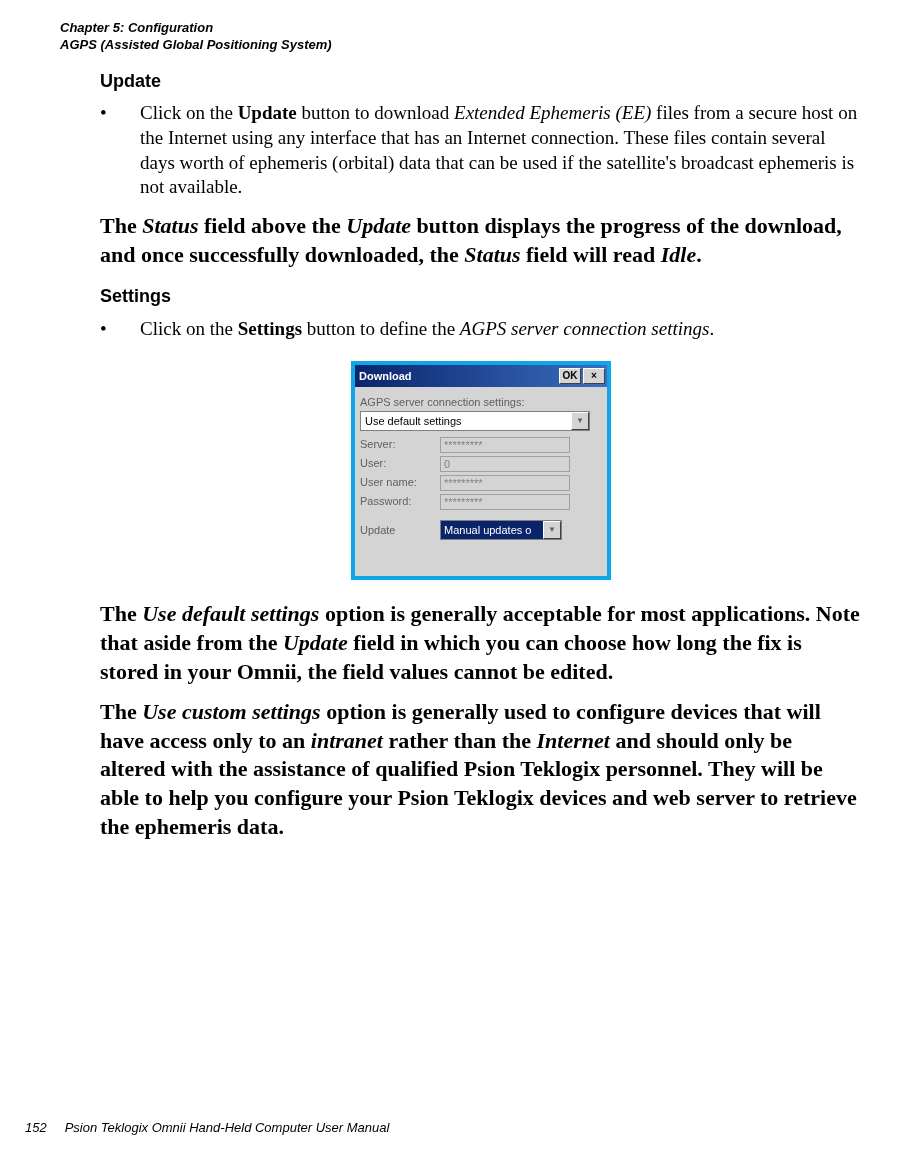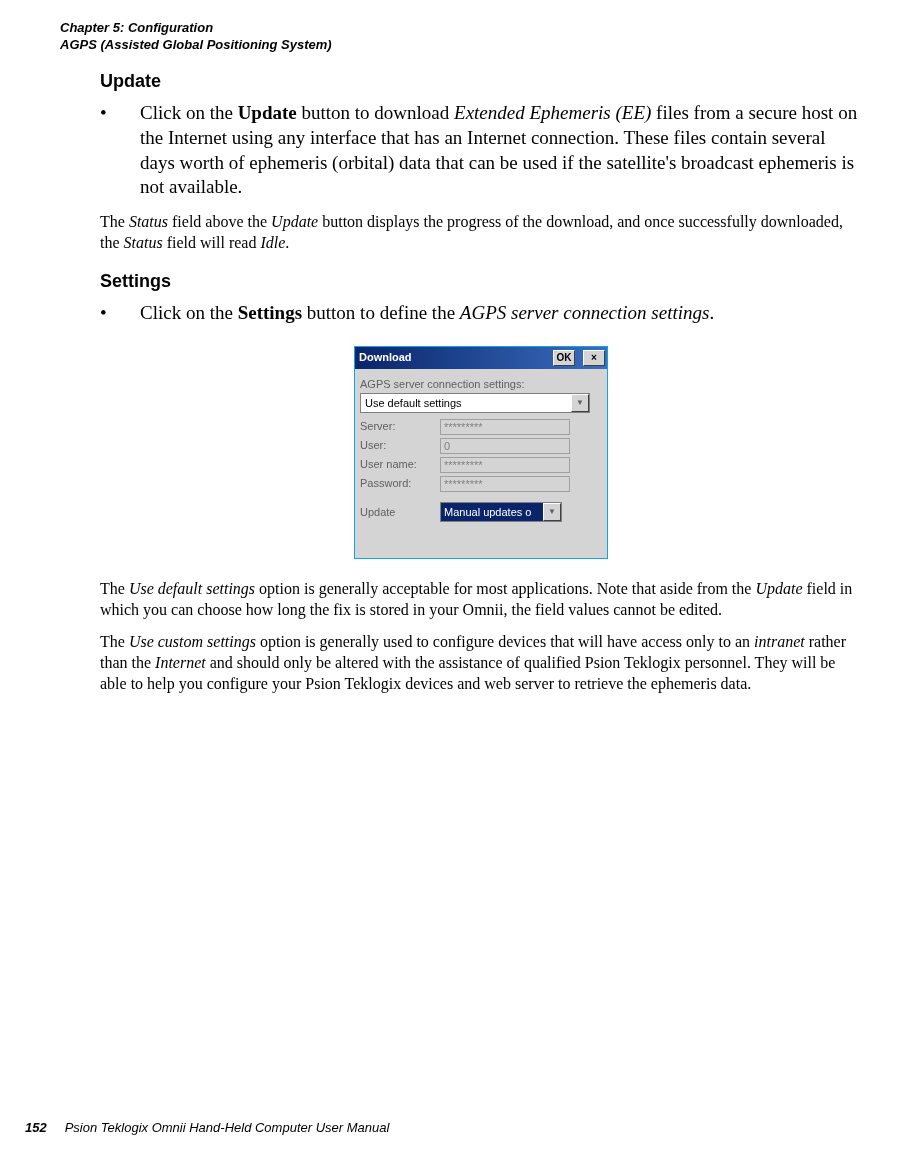--- a/index.html
+++ b/index.html
@@ -27,21 +27,22 @@
     }
     .section-heading {
       font-family: Verdana, Geneva, sans-serif;
       font-weight: bold;
       font-size: 18px;
       margin-bottom: 8px;
       margin-top: 16px;
     }
     .para {
       margin: 8px 0 12px 0;
-      font-size: 16px;
+      font-size: 22px;
+      font-weight: bold;
     }
     .bullet {
       display: flex;
       margin: 8px 0 12px 0;
     }
     .bullet-marker {
       width: 40px;
       flex-shrink: 0;
       font-size: 19px;
     }
@@ -54,21 +55,21 @@
     }
     .italic {
       font-style: italic;
     }
     .screenshot-container {
       text-align: center;
       margin: 20px 0;
     }
     .dialog {
       display: inline-block;
-      border: 1px solid #0ea5e9;
+      border: 4px solid #0ea5e9;
       background: #d4d4d4;
       width: 252px;
       text-align: left;
     }
     .titlebar {
       background: linear-gradient(to right, #0a246a, #3a6ec0);
       color: white;
       font-family: Tahoma, sans-serif;
       font-size: 11px;
       font-weight: bold;
@@ -84,21 +85,21 @@
       background: #d4d4d4;
       border: 1px solid #fff;
       border-right-color: #404040;
       border-bottom-color: #404040;
       color: #000;
       font-family: Tahoma, sans-serif;
       font-size: 10px;
       font-weight: bold;
       width: 20px;
       height: 14px;
-      margin-left: 8px;
+      margin-left: 2px;
       display: flex;
       align-items: center;
       justify-content: center;
       line-height: 1;
     }
     .dialog-body {
       padding: 4px 8px 6px 5px;
       font-family: Tahoma, sans-serif;
       font-size: 11px;
       color: #606060;
@@ -174,21 +175,21 @@
     }
     .footer {
       position: absolute;
       bottom: 25px;
       left: 25px;
       font-family: Verdana, Geneva, sans-serif;
       font-style: italic;
       font-size: 13px;
     }
     .page-num {
-      font-weight: bold;
+      font-weight: normal;
       margin-right: 18px;
     }
     .dlg-spacer {
       height: 30px;
     }
   </style>
 </head>
 <body>
 
 <div class="header">

